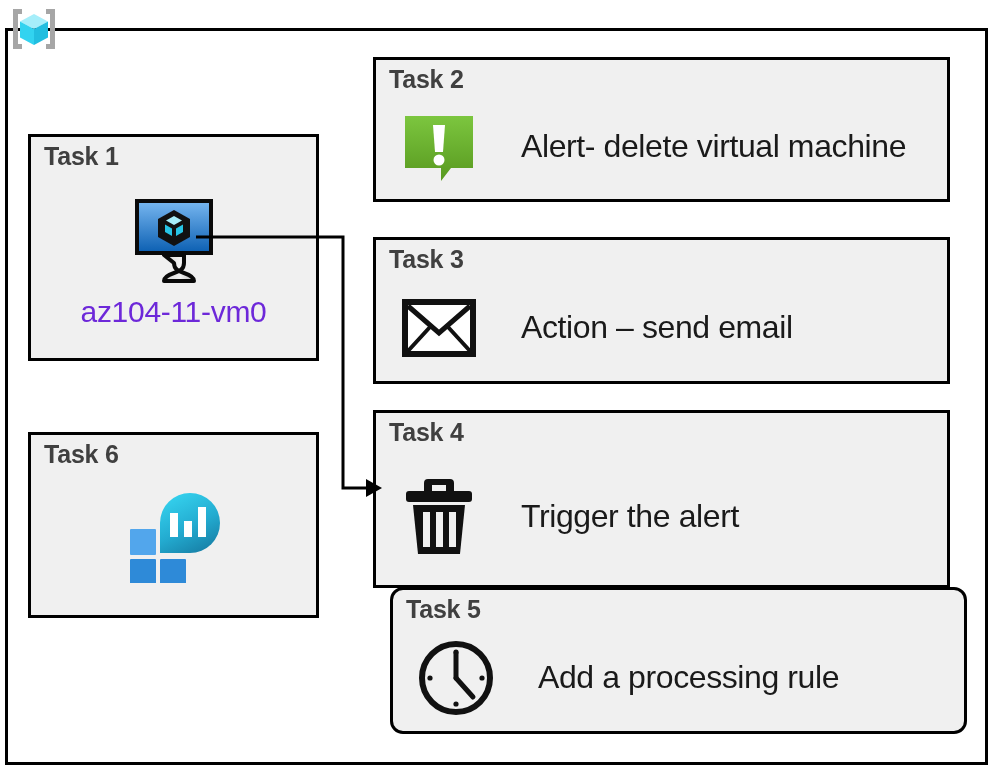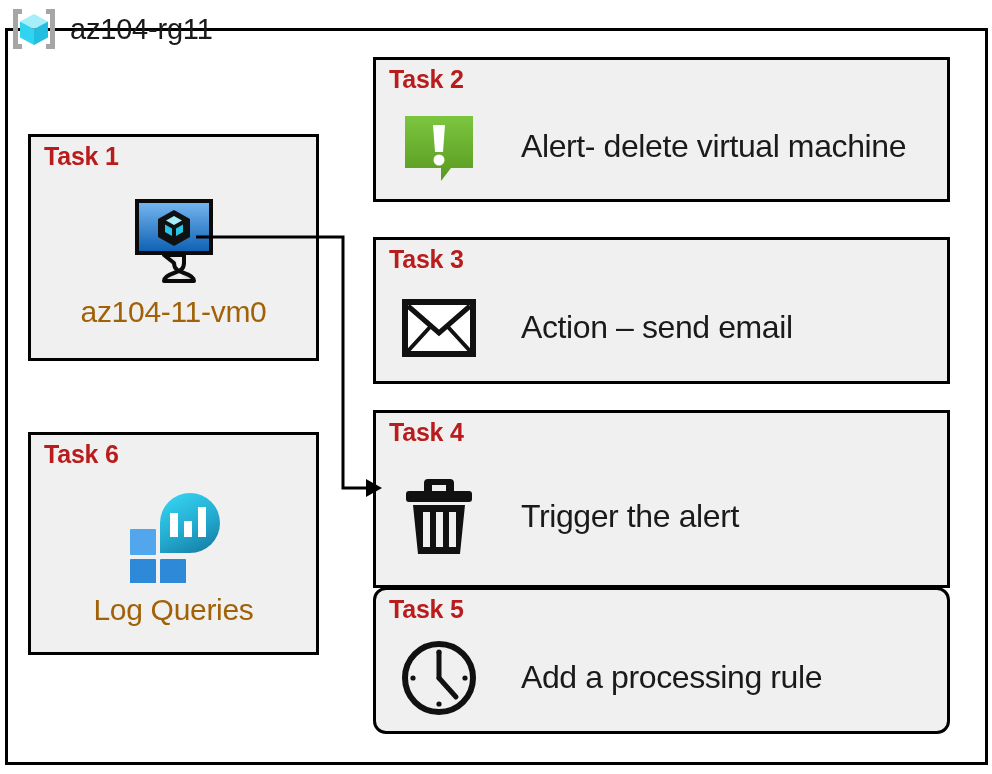--- a/index.html
+++ b/index.html
@@ -33,58 +33,58 @@
   
   .rg-icon{width:52px;height:46px;display:block;}
 
   
   .card{
     position:absolute;box-sizing:border-box;
     border:3px solid #000000;background:#f0f0f0;
   }
   .card-title{
     position:absolute;left:13px;top:5px;
-    font-size:25px;font-weight:bold;color:#b91c1c;
+    font-size:25px;font-weight:bold;color:#404040;
     letter-spacing:-0.2px;
   }
 
   
   .card-left{width:291px;height:227px;}
   .card-left .icon-wrap{
     position:absolute;left:0;right:0;top:56px;height:92px;
     display:flex;align-items:center;justify-content:center;
   }
   .card-left .caption{
     position:absolute;left:0;right:0;top:158px;
-    text-align:center;font-size:30px;color:#a16207;
+    text-align:center;font-size:30px;color:#6d28d9;
     letter-spacing:-0.3px;
   }
 
   
   .card-right{width:577px;}
   .card-right .row{
     position:absolute;left:24px;right:10px;top:42px;bottom:8px;
     display:flex;align-items:center;gap:43px;
   }
   .card-right .icon-box{
     width:78px;height:78px;flex:0 0 78px;
     display:flex;align-items:center;justify-content:center;
   }
   .card-right .label{
     font-size:32px;color:#1a1a1a;white-space:nowrap;
     letter-spacing:-0.4px;
   }
 
   
   #card-task1{left:28px;top:134px;padding-left:36px;}
-  #card-task6{left:28px;top:432px;height:223px;}
+  #card-task6{left:28px;top:432px;height:186px;}
   #card-task2{left:373px;top:57px;height:145px;}
   #card-task3{left:373px;top:237px;height:147px;}
   #card-task4{left:373px;top:410px;height:178px;}
-  #card-task5{left:373px;top:587px;height:147px;border-radius:13px;}
+  #card-task5{left:390px;top:587px;height:147px;border-radius:13px;}
 
   
   .connector{position:absolute;left:0;top:0;width:992px;height:774px;pointer-events:none;}
 </style>
 </head>
 <body>
 
 <div class="rg-container">
   <div class="rg-header-mask"></div>
 </div>
@@ -97,21 +97,20 @@
 
       <path d="M38 3 L47 3 L47 43 L38 43 L38 38 L42 38 L42 8 L38 8 Z" fill="#A6A6A6"></path>
 
       <path d="M26 8 L40 15.5 L26 23 L12 15.5 Z" fill="#A6EEFA"></path>
 
       <path d="M12 15.5 L26 23 L26 39 L12 31.5 Z" fill="#32D3F0"></path>
 
       <path d="M40 15.5 L40 31.5 L26 39 L26 23 Z" fill="#22BEE0"></path>
     </svg>
   </span>
-  <span class="rg-title">az104-rg11</span>
 </div>
 
 <div class="card card-left" id="card-task1">
   <div class="card-title">Task 1</div>
   <div class="icon-wrap">
     <svg width="92" height="88" viewBox="0 0 92 88" xmlns="http://www.w3.org/2000/svg">
       <defs>
         <linearGradient id="vmScreen" x1="0" y1="0" x2="0" y2="1">
           <stop offset="0%" stop-color="#74B4EE"></stop>
           <stop offset="100%" stop-color="#0F62B4"></stop>
@@ -153,21 +152,20 @@
       <rect x="6" y="68" width="26" height="26" rx="1" fill="#2E8AD8"></rect>
       <rect x="36" y="68" width="26" height="26" rx="1" fill="#2E8AD8"></rect>
 
       <path d="M66 2 a30 30 0 1 1 0 60 h-30 v-30 a30 30 0 0 1 30 -30 Z" fill="url(#logDrop)"></path>
 
       <rect x="46" y="22" width="8" height="24" fill="#ffffff"></rect>
       <rect x="60" y="30" width="8" height="16" fill="#ffffff"></rect>
       <rect x="74" y="16" width="8" height="30" fill="#ffffff"></rect>
     </svg>
   </div>
-  <div class="caption">Log Queries</div>
 </div>
 
 <div class="card card-right" id="card-task2">
   <div class="card-title">Task 2</div>
   <div class="row">
     <div class="icon-box">
       <svg width="74" height="74" viewBox="0 0 74 74" xmlns="http://www.w3.org/2000/svg">
         <defs>
           <linearGradient id="alertG" x1="0" y1="0" x2="0" y2="1">
             <stop offset="0%" stop-color="#7CC63F"></stop>

